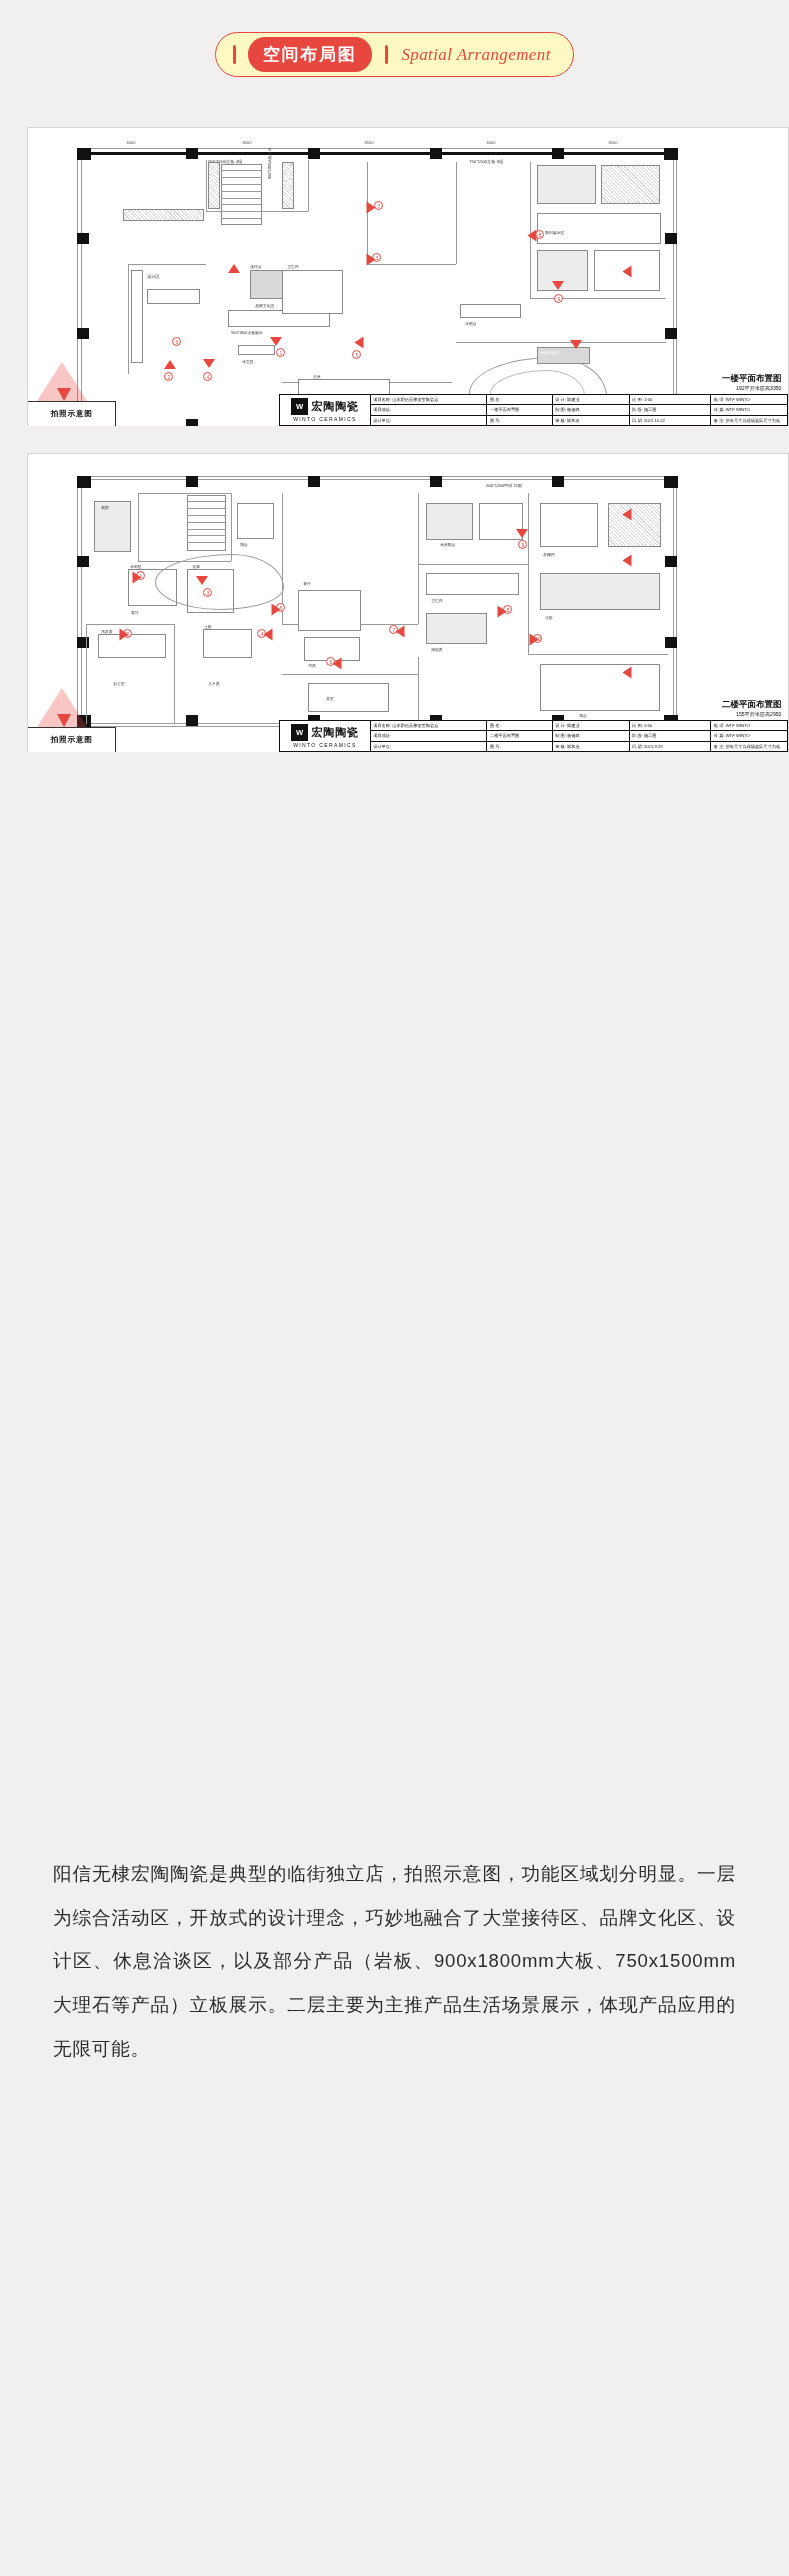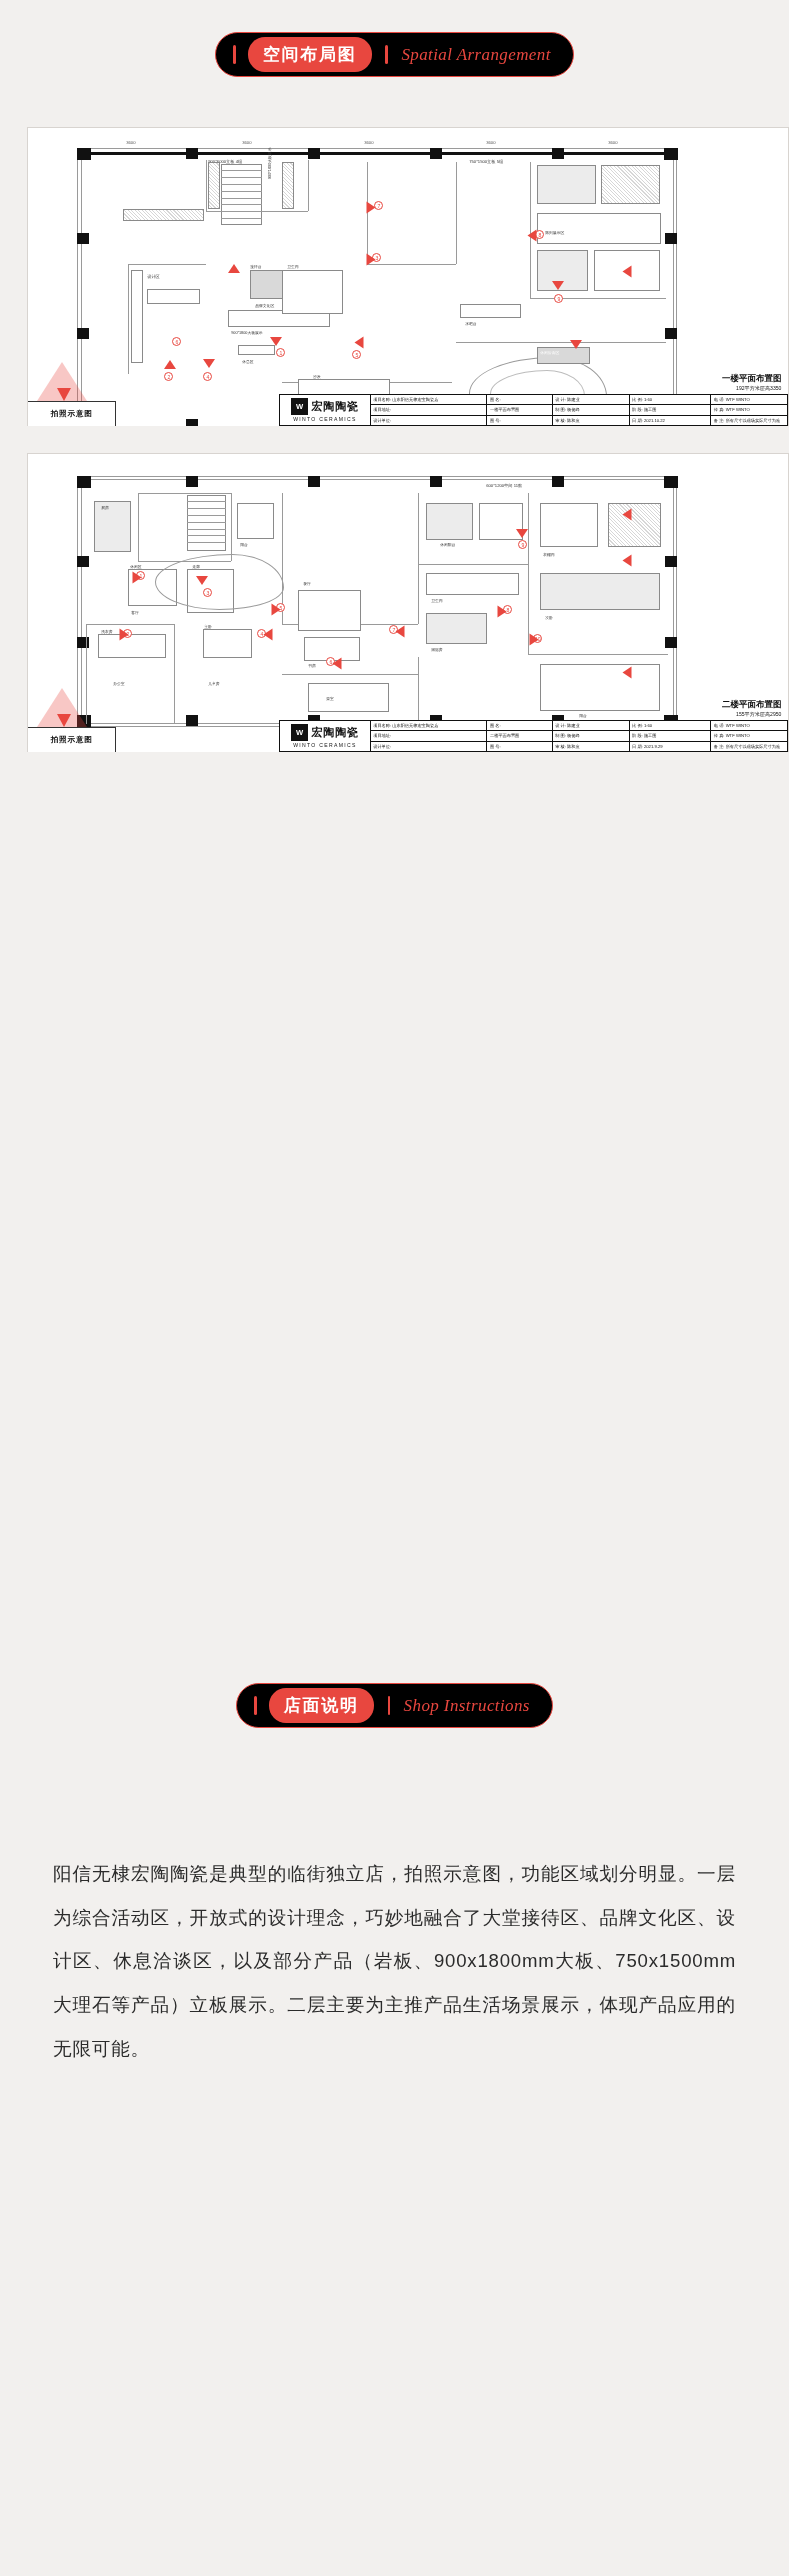--- a/index.html
+++ b/index.html
@@ -10,21 +10,21 @@
     -webkit-font-smoothing:antialiased;
   }
   .page{width:789px;min-height:2576px;position:relative;background:#f2f0ee;}
 
   
   .pill-wrap{display:flex;justify-content:center;align-items:center;}
   .pill{
     display:flex;align-items:center;
     border:1.7px solid #e8473f;
     border-radius:24px;
-    background:#000000;
+    background:#fef9c3;
     padding:4.2px 8.5px;
     box-sizing:border-box;
     justify-content:space-between;
   }
   .pill .tick{
     width:2.5px;height:18.6px;background:#e8473f;margin:0 12px 0 8.5px;border-radius:1.7px;
   }
   .pill .cn{
     background:#e8473f;color:#fff;
     font-size:17px;font-weight:bold;
@@ -567,25 +567,17 @@
             <div class="tb-row"><span>电  话:</span>&nbsp;<span>WTF WINTO</span></div>
             <div class="tb-row"><span>传  真:</span>&nbsp;<span>WTF WINTO</span></div>
             <div class="tb-row"><span>备  注:</span>&nbsp;<span>所有尺寸以现场实际尺寸为准</span></div>
           </div>
         </div>
 
       </div>
     </div>
   </div>
 
-  <div class="pill-wrap" style="position:absolute;left:0;top:1683px;width:789px;">
-    <div class="pill">
-      <span class="tick"></span>
-      <span class="cn">店面说明</span>
-      <span class="sep"></span>
-      <span class="en">Shop Instructions</span>
-    </div>
-  </div>
 
   <div class="copy" style="position:absolute;left:53px;top:1852px;width:683px;">阳信无棣宏陶陶瓷是典型的临街独立店，拍照示意图，功能区域划分明显。一层为综合活动区，开放式的设计理念，巧妙地融合了大堂接待区、品牌文化区、设计区、休息洽谈区，以及部分产品（岩板、900x1800mm大板、750x1500mm大理石等产品）立板展示。二层主要为主推产品生活场景展示，体现产品应用的无限可能。</div>
 
 </div>
 
 
 </body></html>

